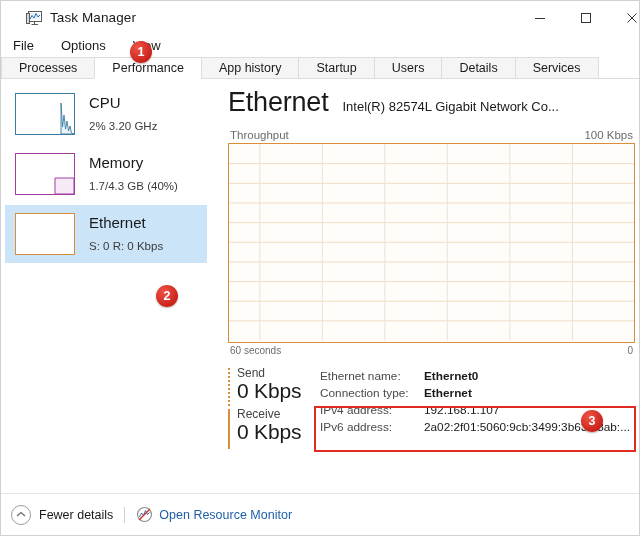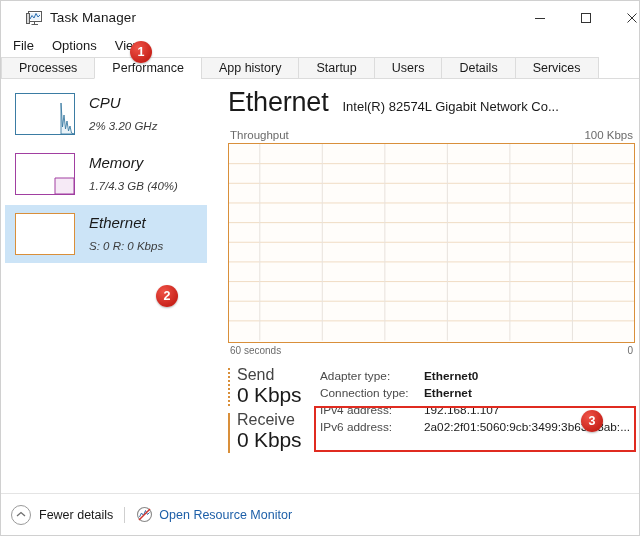--- a/index.html
+++ b/index.html
@@ -44,20 +44,21 @@
     color: #444; font-size: 13px;
   }
   .win-btn svg { display: block; }
 
   
   .menubar {
     position: absolute; left: 0; top: 33px;
     width: 638px; height: 23px;
     display: flex; align-items: center;
     background: #ffffff;
+    gap: 9px;
   }
   .menu-item {
     font-size: 13px; color: #1a1a1a;
     padding: 2px 9px;
   }
   .menu-item:first-child { margin-left: 3px; }
 
   
   .tabstrip {
     position: absolute; left: 0; top: 56px;
@@ -113,21 +114,21 @@
     padding-left: 10px;
   }
   .side-item.selected { background: #cce4f7; }
   .thumb {
     width: 60px; height: 42px;
     background: #ffffff;
     flex: none; position: relative;
     overflow: hidden;
   }
   .thumb svg { display: block; }
-  .side-text { margin-left: 14px; line-height: 1.12; font-style: italic; }
+  .side-text { margin-left: 14px; line-height: 1.12; }
   .side-name {
     font-size: 15px; color: #1a1a1a;
     font-weight: 400;
   }
   .side-sub {
     font-size: 11.5px; color: #3b3b3b;
     margin-top: 8px;
   }
 
   
@@ -175,21 +176,21 @@
   .meter { position: relative; padding-left: 9px; margin-bottom: 4px; }
   .meter .bar {
     position: absolute; left: 0; top: 2px;
     width: 2px; height: 40px;
   }
   .meter .bar.dotted {
     background-image: linear-gradient(#d98f3a 50%, rgba(255,255,255,0) 0%);
     background-size: 2px 4px; background-repeat: repeat-y;
   }
   .meter .bar.solid { background: #d98f3a; }
-  .meter-label { font-size: 16px; color: #444; }
+  .meter-label { font-size: 12px; color: #444; }
   .meter-value { font-size: 21px; color: #1a1a1a; margin-top: -1px; letter-spacing: -0.2px; }
 
   .details { flex: 1; padding-top: 2px; position: relative; }
   .drow { display: flex; font-size: 11.8px; line-height: 17px; }
   .dkey { width: 104px; color: #4a4a4a; flex: none; }
   .dval { color: #1a1a1a; font-weight: bold; }
   .dval.plain { font-weight: normal; }
 
   
   .redbox {
@@ -388,21 +389,21 @@
           </div>
           <div class="meter">
             <div class="bar solid"></div>
             <div class="meter-label">Receive</div>
             <div class="meter-value">0 Kbps</div>
           </div>
         </div>
 
         <div class="details">
           <div class="drow">
-            <div class="dkey">Adapter type:</div>
+            <div class="dkey">Ethernet name:</div>
             <div class="dval">Ethernet0</div>
           </div>
           <div class="drow">
             <div class="dkey">Connection type:</div>
             <div class="dval">Ethernet</div>
           </div>
           <div class="drow">
             <div class="dkey">IPv4 address:</div>
             <div class="dval plain">192.168.1.107</div>
           </div>

